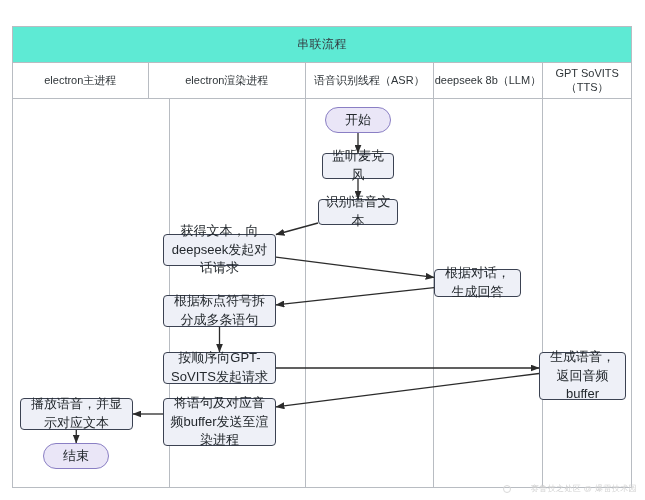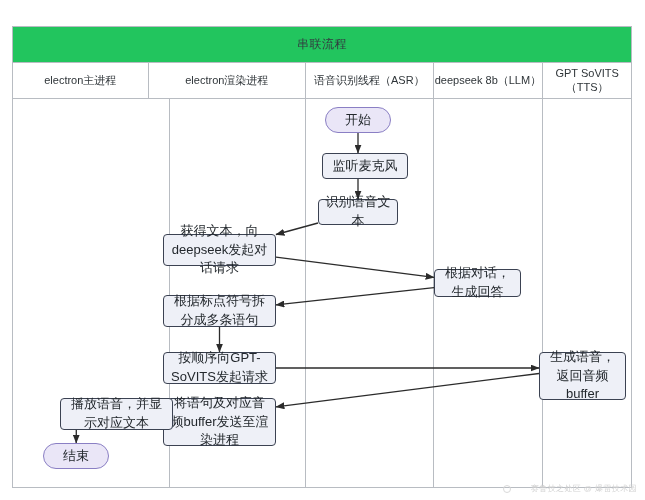--- a/index.html
+++ b/index.html
@@ -33,21 +33,21 @@
     background: #ffffff;
   }
 
   
   .title-bar {
     position: absolute;
     left: 0;
     top: 0;
     width: 100%;
     height: 36px;
-    background: #22c55e;
+    background: #5eead4;
     border-bottom: 1px solid #b8bcc2;
     box-sizing: border-box;
     display: flex;
     align-items: center;
     justify-content: center;
   }
   .title-text {
     font-size: 12px;
     color: #333a40;
     letter-spacing: 0.5px;
@@ -207,21 +207,21 @@
         <line x1="539.0" y1="373.5" x2="276.0" y2="406.8" marker-end="url(#arrowhead)"></line>
         <line x1="163.0" y1="414.0" x2="133.0" y2="414.0" marker-end="url(#arrowhead)"></line>
         <line x1="76.3" y1="430.0" x2="76.2" y2="443.0" marker-end="url(#arrowhead)"></line>
       </g>
   </svg>
 
   <div id="node-layer">
       <div class="node term" style="left: 325px; top: 107px; width: 66px; height: 26px;">
         <span>开始</span>
       </div>
-      <div class="node rect" style="left: 322px; top: 153px; width: 86px; height: 26px; align-items: flex-end;">
+      <div class="node rect" style="left: 322px; top: 153px; width: 72px; height: 26px;">
         <span>监听麦克风</span>
       </div>
       <div class="node rect" style="left: 318px; top: 199px; width: 80px; height: 26px;">
         <span>识别语音文本</span>
       </div>
       <div class="node rect" style="left: 163px; top: 234px; width: 113px; height: 32px;">
         <span>获得文本，向deepseek发起对话请求</span>
       </div>
       <div class="node rect" style="left: 434px; top: 269px; width: 87px; height: 28px;">
         <span>根据对话，生成回答</span>
@@ -231,21 +231,21 @@
       </div>
       <div class="node rect" style="left: 163px; top: 352px; width: 113px; height: 32px;">
         <span>按顺序向GPT-SoVITS发起请求</span>
       </div>
       <div class="node rect" style="left: 539px; top: 352px; width: 87px; height: 48px;">
         <span>生成语音，返回音频buffer</span>
       </div>
       <div class="node rect" style="left: 163px; top: 398px; width: 113px; height: 48px;">
         <span>将语句及对应音频buffer发送至渲染进程</span>
       </div>
-      <div class="node rect" style="left: 20px; top: 398px; width: 113px; height: 32px; margin-left: 40px;">
+      <div class="node rect" style="left: 20px; top: 398px; width: 113px; height: 32px;">
         <span>播放语音，并显示对应文本</span>
       </div>
       <div class="node term" style="left: 43px; top: 443px; width: 66px; height: 26px;">
         <span>结束</span>
       </div>
     </div>
 
   <div class="watermark">
     <span class="wm-dot"></span>
     <span>赛鲁技之处区 @ 爆雷技术园</span>

